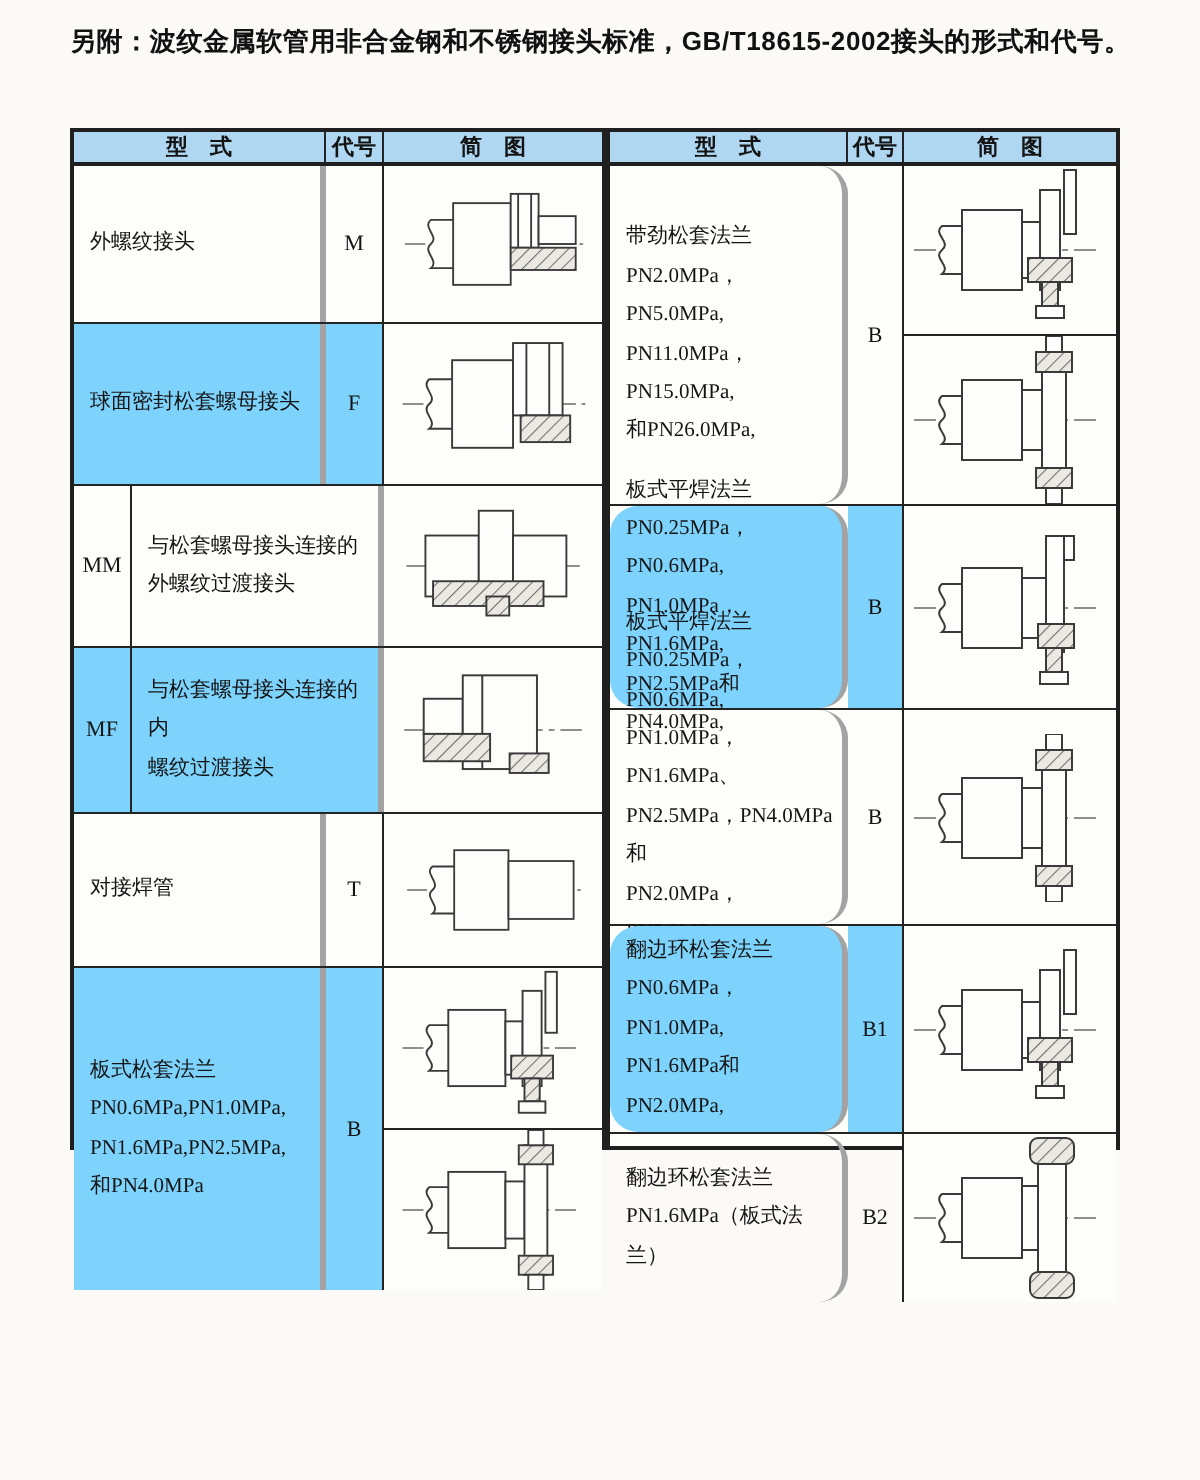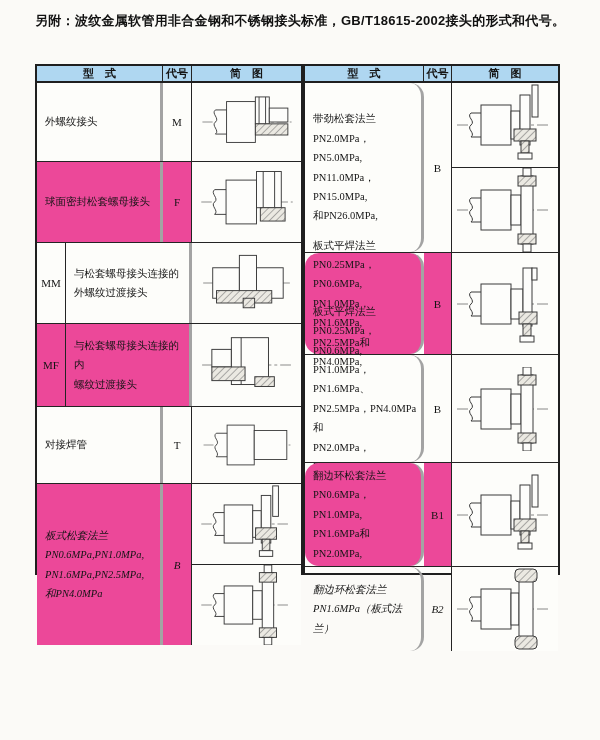--- a/index.html
+++ b/index.html
@@ -25,40 +25,40 @@
   .half.right{flex:1;}
   .divider{width:4px;box-sizing:border-box;border-left:2px solid #1f1f1f;border-right:2px solid #1f1f1f;background:#fdfdfa;}
   .hrow{
     height:26px;display:flex;box-sizing:border-box;
     background:#afd7f1;border-bottom:2px solid #1f1f1f;
     font-family:"Liberation Sans","DejaVu Sans",sans-serif;
     font-weight:bold;font-size:11px;
   }
   .hrow .cell{display:flex;align-items:center;justify-content:center;padding:0;}
   .row{display:flex;box-sizing:border-box;border-bottom:1px solid #242424;}
-  .row.flex{flex:1;border-bottom:none;font-style:italic;}
+  .row.flex{flex:1;border-bottom:none;}
   .cell{box-sizing:border-box;}
   .ctype{
     width:126px;border-right:3px solid #a3a3a3;
     display:flex;align-items:center;
     padding:4px 3px 4px 8px;
     font-size:10.5px;line-height:1.85;white-space:pre-line;
   }
   .right .ctype{width:119px;border-radius:14px;}
   .ccode{
     width:29px;border-right:1px solid #242424;
     display:flex;align-items:center;justify-content:center;
     font-size:11px;
   }
   .right .ccode{width:28px;}
   .cdgm{flex:1;display:flex;align-items:center;justify-content:center;background:#fdfdfa;}
   .cdgm.split{flex-direction:column;padding:0;}
   .cdgm .sub{flex:1;width:100%;display:flex;align-items:center;justify-content:center;box-sizing:border-box;}
   .cdgm .sub.first{border-bottom:1px solid #242424;}
-  .hl{background:#ec4899;}
+  .hl{background:#7dd3fc;}
   svg.dgm{display:block;}
 </style>
 </head>
 <body>
 
 <svg width="0" height="0" style="position:absolute" aria-hidden="true">
   <defs>
     <pattern id="hatch" width="5" height="5" patternUnits="userSpaceOnUse" patternTransform="rotate(45)">
       <rect width="5" height="5" fill="#ebe9e2"></rect>
       <line x1="0" y1="0" x2="0" y2="5" stroke="#6d6d6d" stroke-width="1.1"></line>

